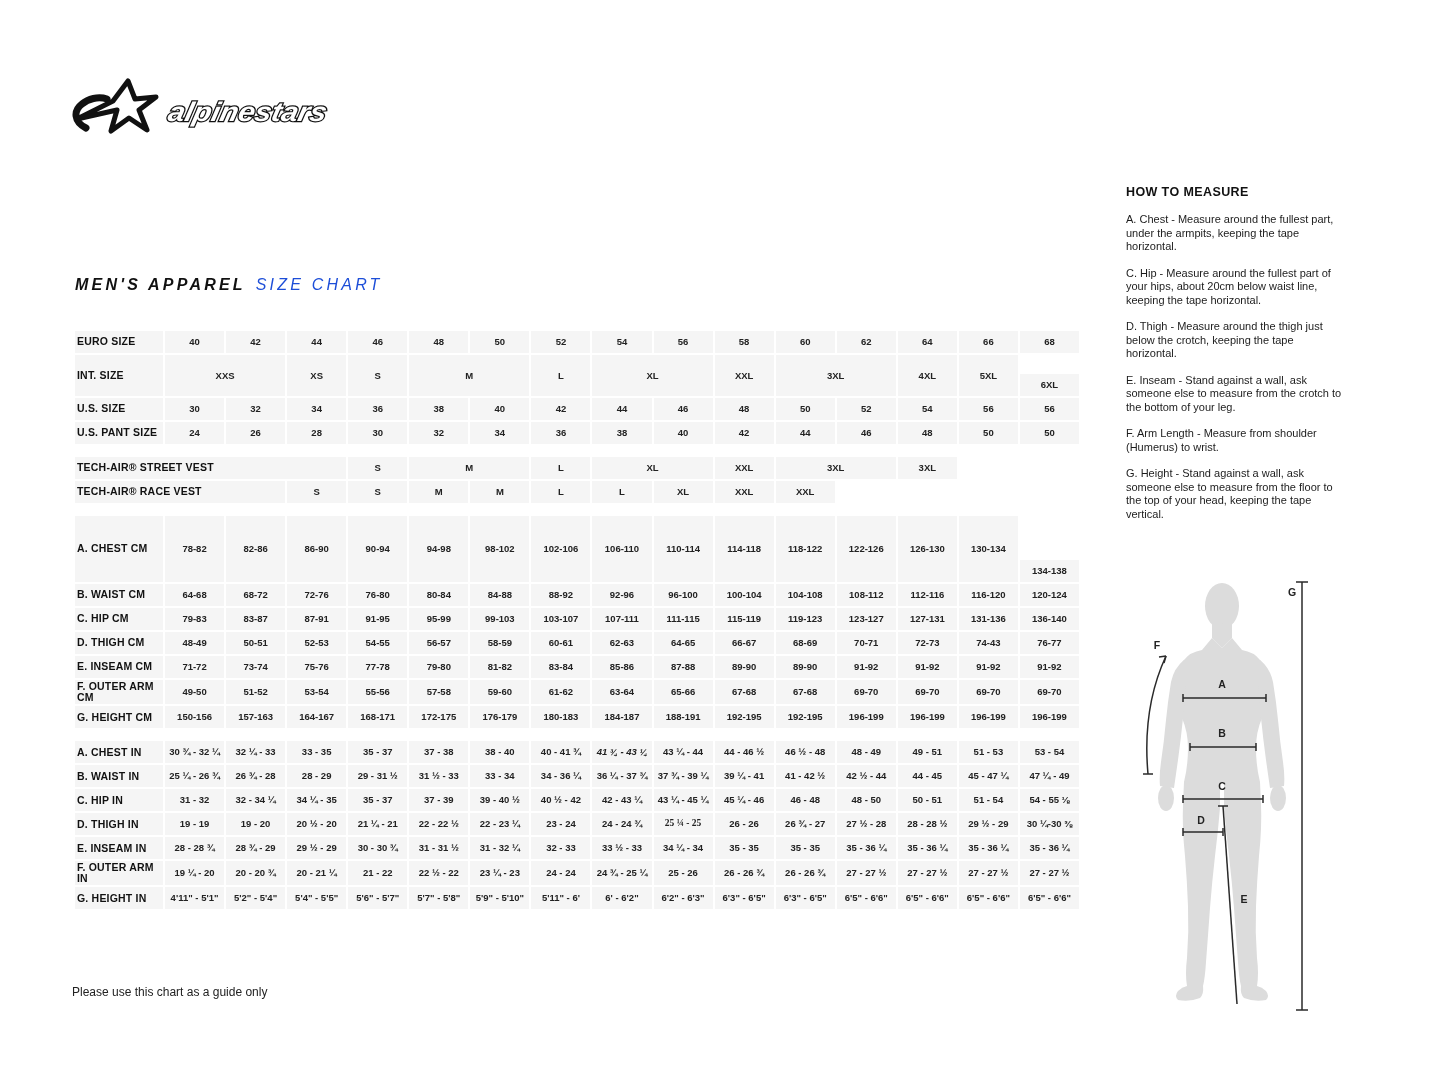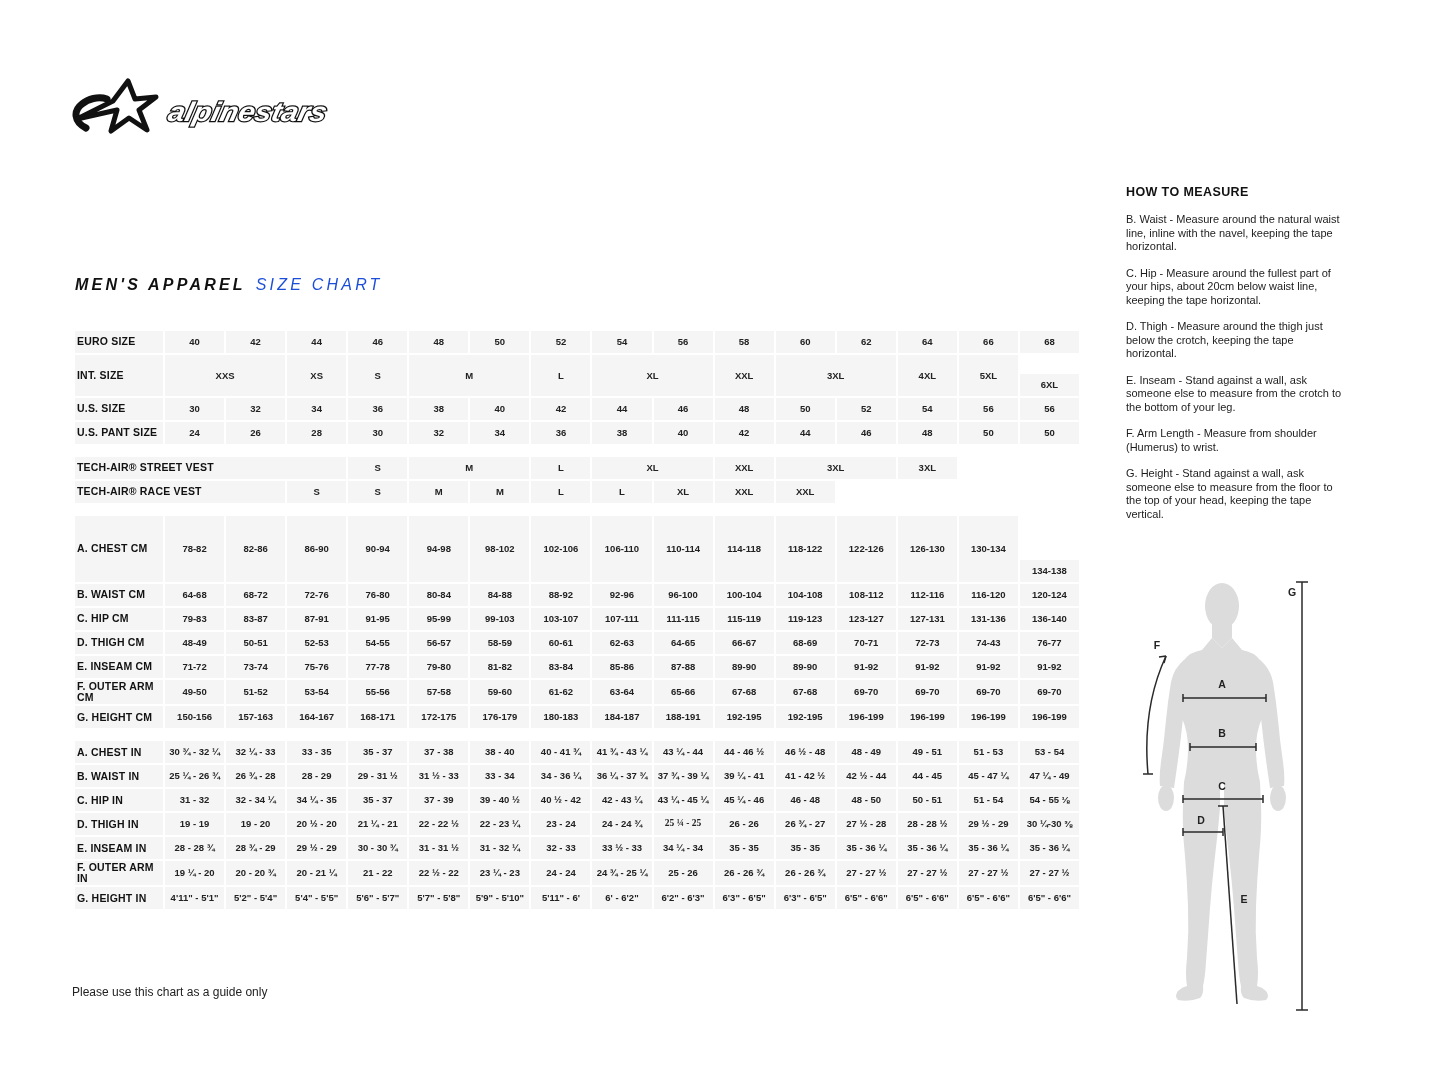--- a/index.html
+++ b/index.html
@@ -285,21 +285,21 @@
       <div class="t-group">
         <div class="t-row">
           <div class="t-cell t-label" style="grid-column: span 1;">A. CHEST IN</div>
           <div class="t-cell" style="grid-column: span 1;">30 ¾ - 32 ¼</div>
           <div class="t-cell" style="grid-column: span 1;">32 ¼ - 33</div>
           <div class="t-cell" style="grid-column: span 1;">33 - 35</div>
           <div class="t-cell" style="grid-column: span 1;">35 - 37</div>
           <div class="t-cell" style="grid-column: span 1;">37 - 38</div>
           <div class="t-cell" style="grid-column: span 1;">38 - 40</div>
           <div class="t-cell" style="grid-column: span 1;">40 - 41 ¾</div>
-          <div class="t-cell" style="grid-column: span 1;">41 ¾ - 43 ¼</div>
+          <div class="t-cell" style="grid-column: span 1; font-style: italic;">41 ¾ - 43 ¼</div>
           <div class="t-cell" style="grid-column: span 1;">43 ¼ - 44</div>
           <div class="t-cell" style="grid-column: span 1;">44 - 46 ½</div>
           <div class="t-cell" style="grid-column: span 1;">46 ½ - 48</div>
           <div class="t-cell" style="grid-column: span 1;">48 - 49</div>
           <div class="t-cell" style="grid-column: span 1;">49 - 51</div>
           <div class="t-cell" style="grid-column: span 1;">51 - 53</div>
           <div class="t-cell" style="grid-column: span 1;">53 - 54</div>
         </div>
         <div class="t-row">
           <div class="t-cell t-label" style="grid-column: span 1;">B. WAIST IN</div>
@@ -408,21 +408,21 @@
           <div class="t-cell" style="grid-column: span 1;">6'5" - 6'6"</div>
           <div class="t-cell" style="grid-column: span 1;">6'5" - 6'6"</div>
           <div class="t-cell" style="grid-column: span 1;">6'5" - 6'6"</div>
         </div>
       </div>
     </div>
 
   <div class="measure">
     <h3>HOW TO MEASURE</h3>
     <div>
-        <p>B. Waist - Measure around the natural waist line, inline with the navel, keeping the tape horizontal.</p>
+        <p>A. Chest - Measure around the fullest part, under the armpits, keeping the tape horizontal.</p>
         <p>C. Hip - Measure around the fullest part of your hips, about 20cm below waist line, keeping the tape horizontal.</p>
         <p>D. Thigh - Measure around the thigh just below the crotch, keeping the tape horizontal.</p>
         <p>E. Inseam - Stand against a wall, ask someone else to measure from the crotch to the bottom of your leg.</p>
         <p>F. Arm Length - Measure from shoulder (Humerus) to wrist.</p>
         <p>G. Height - Stand against a wall, ask someone else to measure from the floor to the top of your head, keeping the tape vertical.</p>
       </div>
   </div>
 
   <svg class="figure" viewBox="0 0 190 455">
     <g fill="#dcdcdc">

